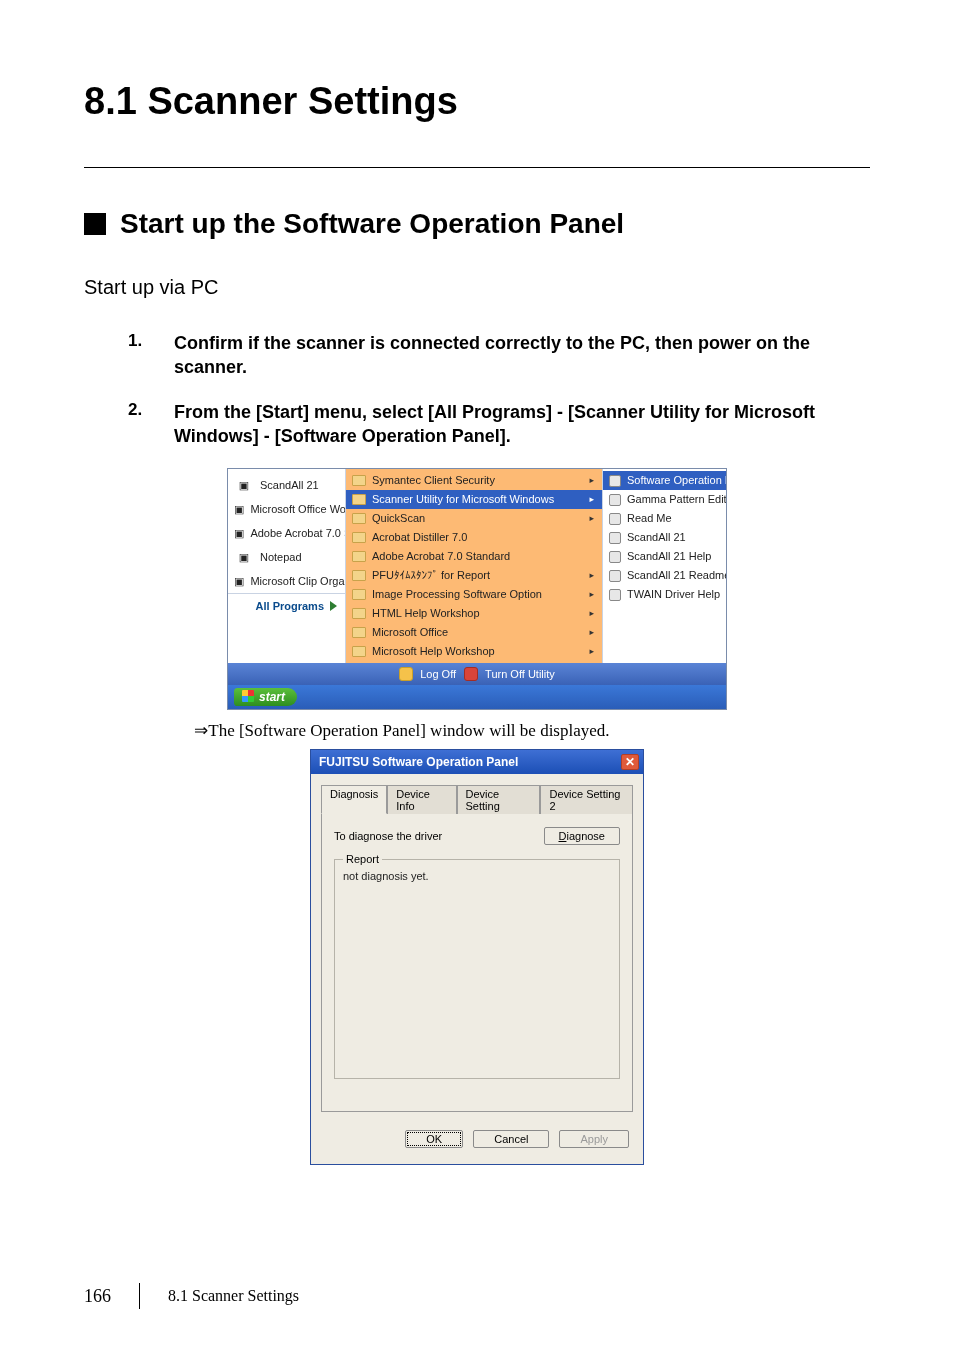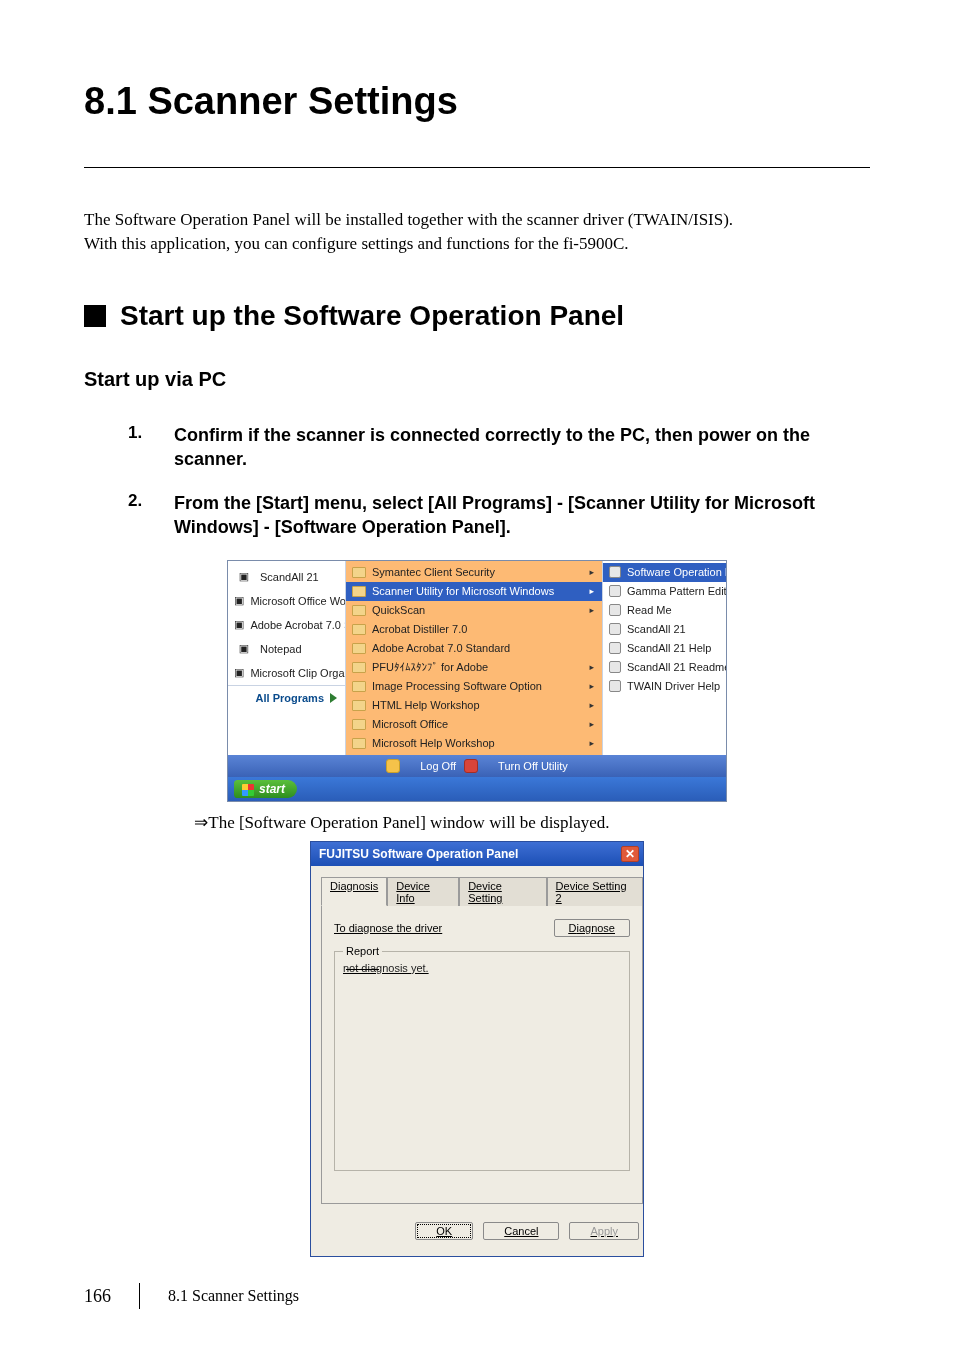--- a/index.html
+++ b/index.html
@@ -44,21 +44,21 @@
     background: #000;
     flex: 0 0 auto;
   }
   .h2 {
     font-family: Arial, Helvetica, sans-serif;
     font-weight: bold;
     font-size: 28px;
   }
   .h3 {
     font-family: Arial, Helvetica, sans-serif;
-    font-weight: bold;
+    font-weight: normal;
     font-size: 20px;
     margin-bottom: 32px;
   }
   ol.steps {
     list-style: none;
     padding-left: 44px;
     margin-bottom: 10px;
   }
   ol.steps > li {
     display: flex;
@@ -159,31 +159,31 @@
 
   .sm-logoff {
     background: linear-gradient(#5a84d6, #3a62b6);
     color: #fff;
     padding: 4px 8px;
     display: flex;
     justify-content: center;
     gap: 8px;
   }
   .sm-logoff .btn {
-    display: inline-flex; align-items: center; gap: 20px;
+    display: inline-flex; align-items: center; gap: 7px;
     font-size: 11px;
   }
   .sm-logoff .ico-log { width:14px;height:14px;background:#f5c24a;border-radius:3px;border:1px solid #caa02a;}
   .sm-logoff .ico-off { width:14px;height:14px;background:#d9443a;border-radius:3px;border:1px solid #a32d25;}
   .sm-taskbar {
     background: linear-gradient(#3b78d8, #2a5db8);
     padding: 3px 6px;
   }
   .sm-start {
-    display:inline-flex;align-items:flex-end;gap:5px;
+    display:inline-flex;align-items:flex-start;gap:5px;
     background: linear-gradient(#5bbf3b,#2e8e1f);
     color:#fff;font-weight:bold;font-style:italic;
     padding:2px 12px 2px 8px;border-radius:4px 10px 10px 4px;
     font-size:12px;
   }
   .sm-start .winflag{width:12px;height:12px;display:inline-block;position:relative}
   .sm-start .winflag::before{content:"";position:absolute;inset:0;background:
     conic-gradient(#e33 0 25%,#3c3 0 50%,#39f 0 75%,#fc3 0);border-radius:1px}
 
   .result-line {
@@ -209,21 +209,21 @@
     font-weight: bold;
     padding: 4px 4px 4px 8px;
     display:flex;justify-content:space-between;align-items:center;
     font-size:12px;
   }
   .dlg-close {
     width:18px;height:16px;background:#e05a3a;border:1px solid #b23f28;
     color:#fff;display:flex;align-items:center;justify-content:center;
     font-size:12px;font-weight:bold;border-radius:2px;line-height:1;
   }
-  .dlg-body { padding: 10px 0 8px 10px; text-decoration: underline; }
+  .dlg-body { padding: 10px 10px 8px 10px; }
   .tabs { display:flex; gap:0; margin-bottom:-1px; }
   .tab {
     border:1px solid #9a9a9a;border-bottom:none;
     padding:2px 8px;background:#efece3;font-size:11px;
     position:relative;top:1px;
   }
   .tab.active { background:#efece3; z-index:2; border-bottom:1px solid #efece3;}
   .tab:not(.active){ background:#e2ded4; }
   .tabpanel {
     border:1px solid #9a9a9a;
@@ -267,24 +267,20 @@
     width: 1px; height: 26px; background: #000;
   }
 </style>
 </head>
 <body>
 
 <div class="page">
   <h1 class="h1">8.1  Scanner Settings</h1>
   <hr class="hr">
 
-  <p class="intro">
-    <span>The Software Operation Panel will be installed together with the scanner driver (TWAIN/ISIS).</span><br>
-    <span>With this application, you can configure settings and functions for the fi-5900C.</span>
-  </p>
 
   <div class="h2-row">
     <span class="bullet-box"></span>
     <h2 class="h2">Start up the Software Operation Panel</h2>
   </div>
 
   <h3 class="h3">Start up via PC</h3>
 
   <ol class="steps">
     <li>
@@ -355,21 +351,21 @@
           </div>
           <div class="sm-row">
             <span class="lbl">
               <span class="folder-ico"></span>
               <span>Adobe Acrobat 7.0 Standard</span>
             </span>
           </div>
           <div class="sm-row">
             <span class="lbl">
               <span class="folder-ico"></span>
-              <span>PFUﾀｲﾑｽﾀﾝﾌﾟ for Adobe</span>
+              <span>PFUﾀｲﾑｽﾀﾝﾌﾟ for Report</span>
             </span>
             <span class="arrow">▸</span>
           </div>
           <div class="sm-row">
             <span class="lbl">
               <span class="folder-ico"></span>
               <span>Image Processing Software Option</span>
             </span>
             <span class="arrow">▸</span>
           </div>

